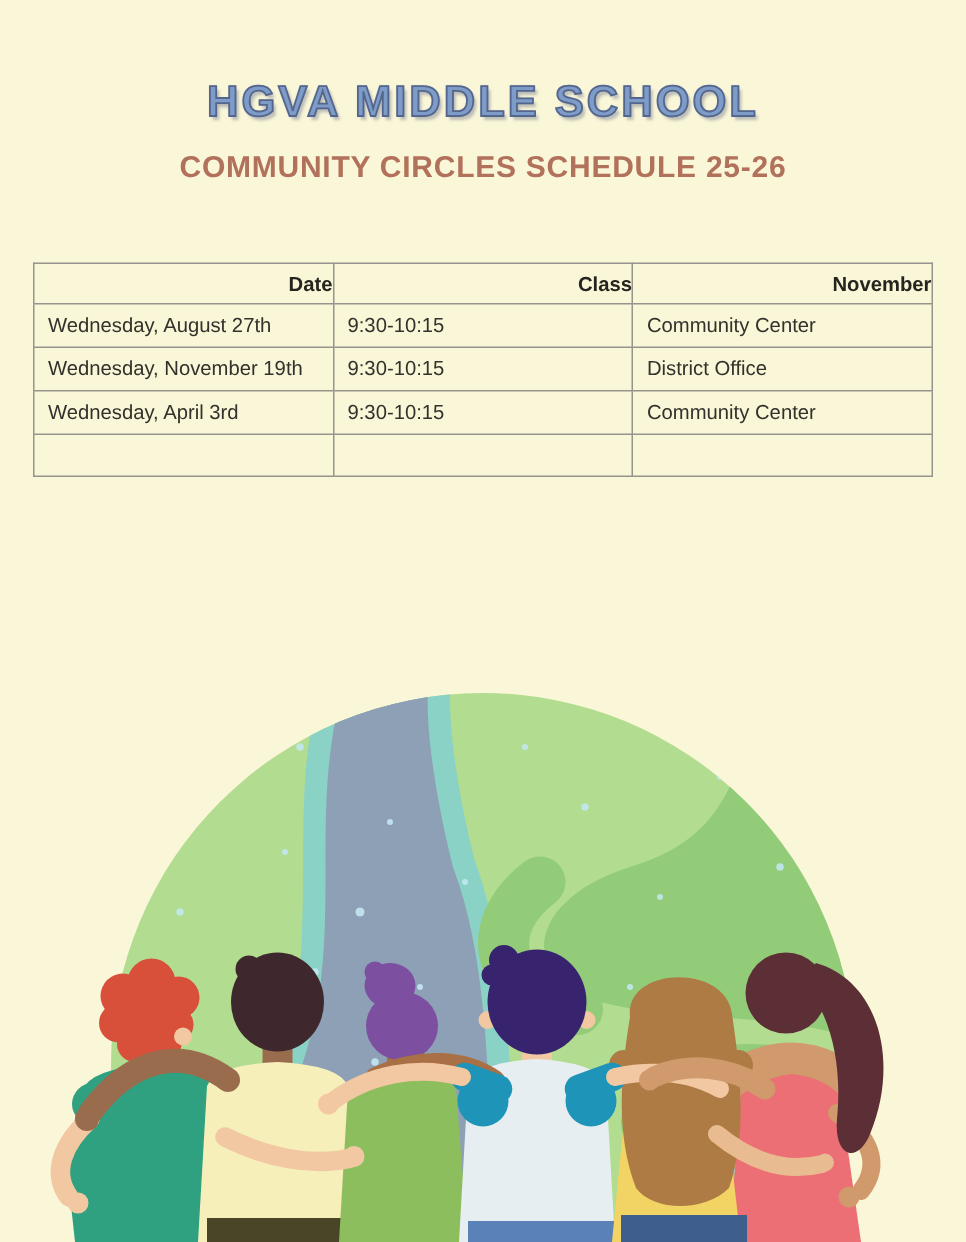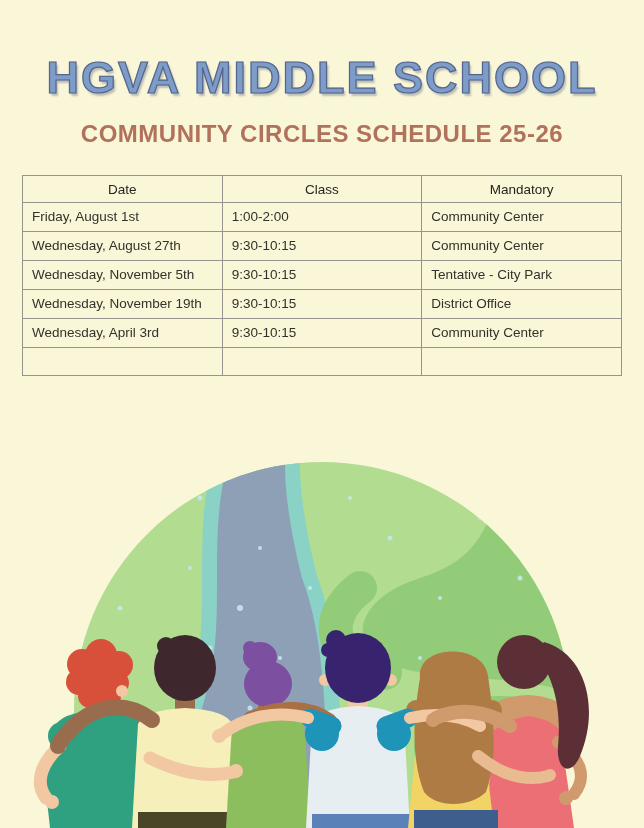--- a/index.html
+++ b/index.html
@@ -3,34 +3,34 @@
 <meta charset="utf-8">
 <style>
   html,body{margin:0;padding:0;}
   body{
     width:644px;height:828px;position:relative;overflow:hidden;
     background:#FAF6D8;
     font-family:"Liberation Sans", sans-serif;
   }
   .header{position:absolute;top:52px;left:0;width:644px;text-align:center;}
   .title{
-    font-size:45px;font-weight:800;letter-spacing:2px;color:#7E9CC8;
+    font-size:29px;font-weight:800;letter-spacing:2px;color:#7E9CC8;
     -webkit-text-stroke:1.2px #54668E;
     text-shadow:2px 3px 2px rgba(90,100,130,0.38), 0 0 1px #54668E;
     margin:0;
   }
   .subtitle{
-    margin-top:16px;font-size:24px;font-weight:800;letter-spacing:0.5px;
+    margin-top:16px;font-size:20px;font-weight:800;letter-spacing:0.5px;
     color:#B1715A;
   }
   .table-wrap{position:absolute;left:22px;top:175px;width:600px;}
   table{border-collapse:collapse;width:100%;table-layout:fixed;}
   th,td{border:1px solid #96948D;padding:0;}
   th{
-    height:26px;font-size:13.5px;font-weight:400;color:#26241F;text-align:center;
+    height:26px;font-size:13.5px;font-weight:700;color:#26241F;text-align:right;
   }
   td{height:28px;font-size:13.5px;color:#33312B;vertical-align:top;}
   td .clip{height:27px;overflow:hidden;padding-left:9px;display:flex;align-items:center;}
   td .clip.two-line{display:block;padding-top:3px;}
   .l1{line-height:14px;}
   .l2{line-height:14px;text-align:center;padding-right:30px;}
   tr.empty-row td{height:27px;}
   .illustration{position:absolute;left:0;top:458px;width:644px;height:370px;}
 </style>
 </head>
@@ -40,72 +40,38 @@
   <div class="title">HGVA MIDDLE SCHOOL</div>
   <div class="subtitle">COMMUNITY CIRCLES SCHEDULE 25-26</div>
 </div>
 
 <div class="table-wrap">
   <table>
     <thead>
       <tr id="schedule-head-row">
           <th>Date</th>
           <th>Class</th>
-          <th>Mandatory</th>
+          <th>November</th>
         </tr>
     </thead>
     <tbody id="schedule-body">
         <tr>
           <td>
             <div class="clip">
-              <div class="l1">Friday, August 1st</div>
-            </div>
-          </td>
-          <td>
-            <div class="clip">
-              <div class="l1">1:00-2:00</div>
+              <div class="l1">Wednesday, August 27th</div>
+            </div>
+          </td>
+          <td>
+            <div class="clip">
+              <div class="l1">9:30-10:15</div>
             </div>
           </td>
           <td>
             <div class="clip">
               <div class="l1">Community Center</div>
-            </div>
-          </td>
-        </tr>
-        <tr>
-          <td>
-            <div class="clip">
-              <div class="l1">Wednesday, August 27th</div>
-            </div>
-          </td>
-          <td>
-            <div class="clip">
-              <div class="l1">9:30-10:15</div>
-            </div>
-          </td>
-          <td>
-            <div class="clip">
-              <div class="l1">Community Center</div>
-            </div>
-          </td>
-        </tr>
-        <tr>
-          <td>
-            <div class="clip">
-              <div class="l1">Wednesday, November 5th</div>
-            </div>
-          </td>
-          <td>
-            <div class="clip">
-              <div class="l1">9:30-10:15</div>
-            </div>
-          </td>
-          <td>
-            <div class="clip">
-              <div class="l1">Tentative - City Park</div>
             </div>
           </td>
         </tr>
         <tr>
           <td>
             <div class="clip">
               <div class="l1">Wednesday, November 19th</div>
             </div>
           </td>
           <td>

